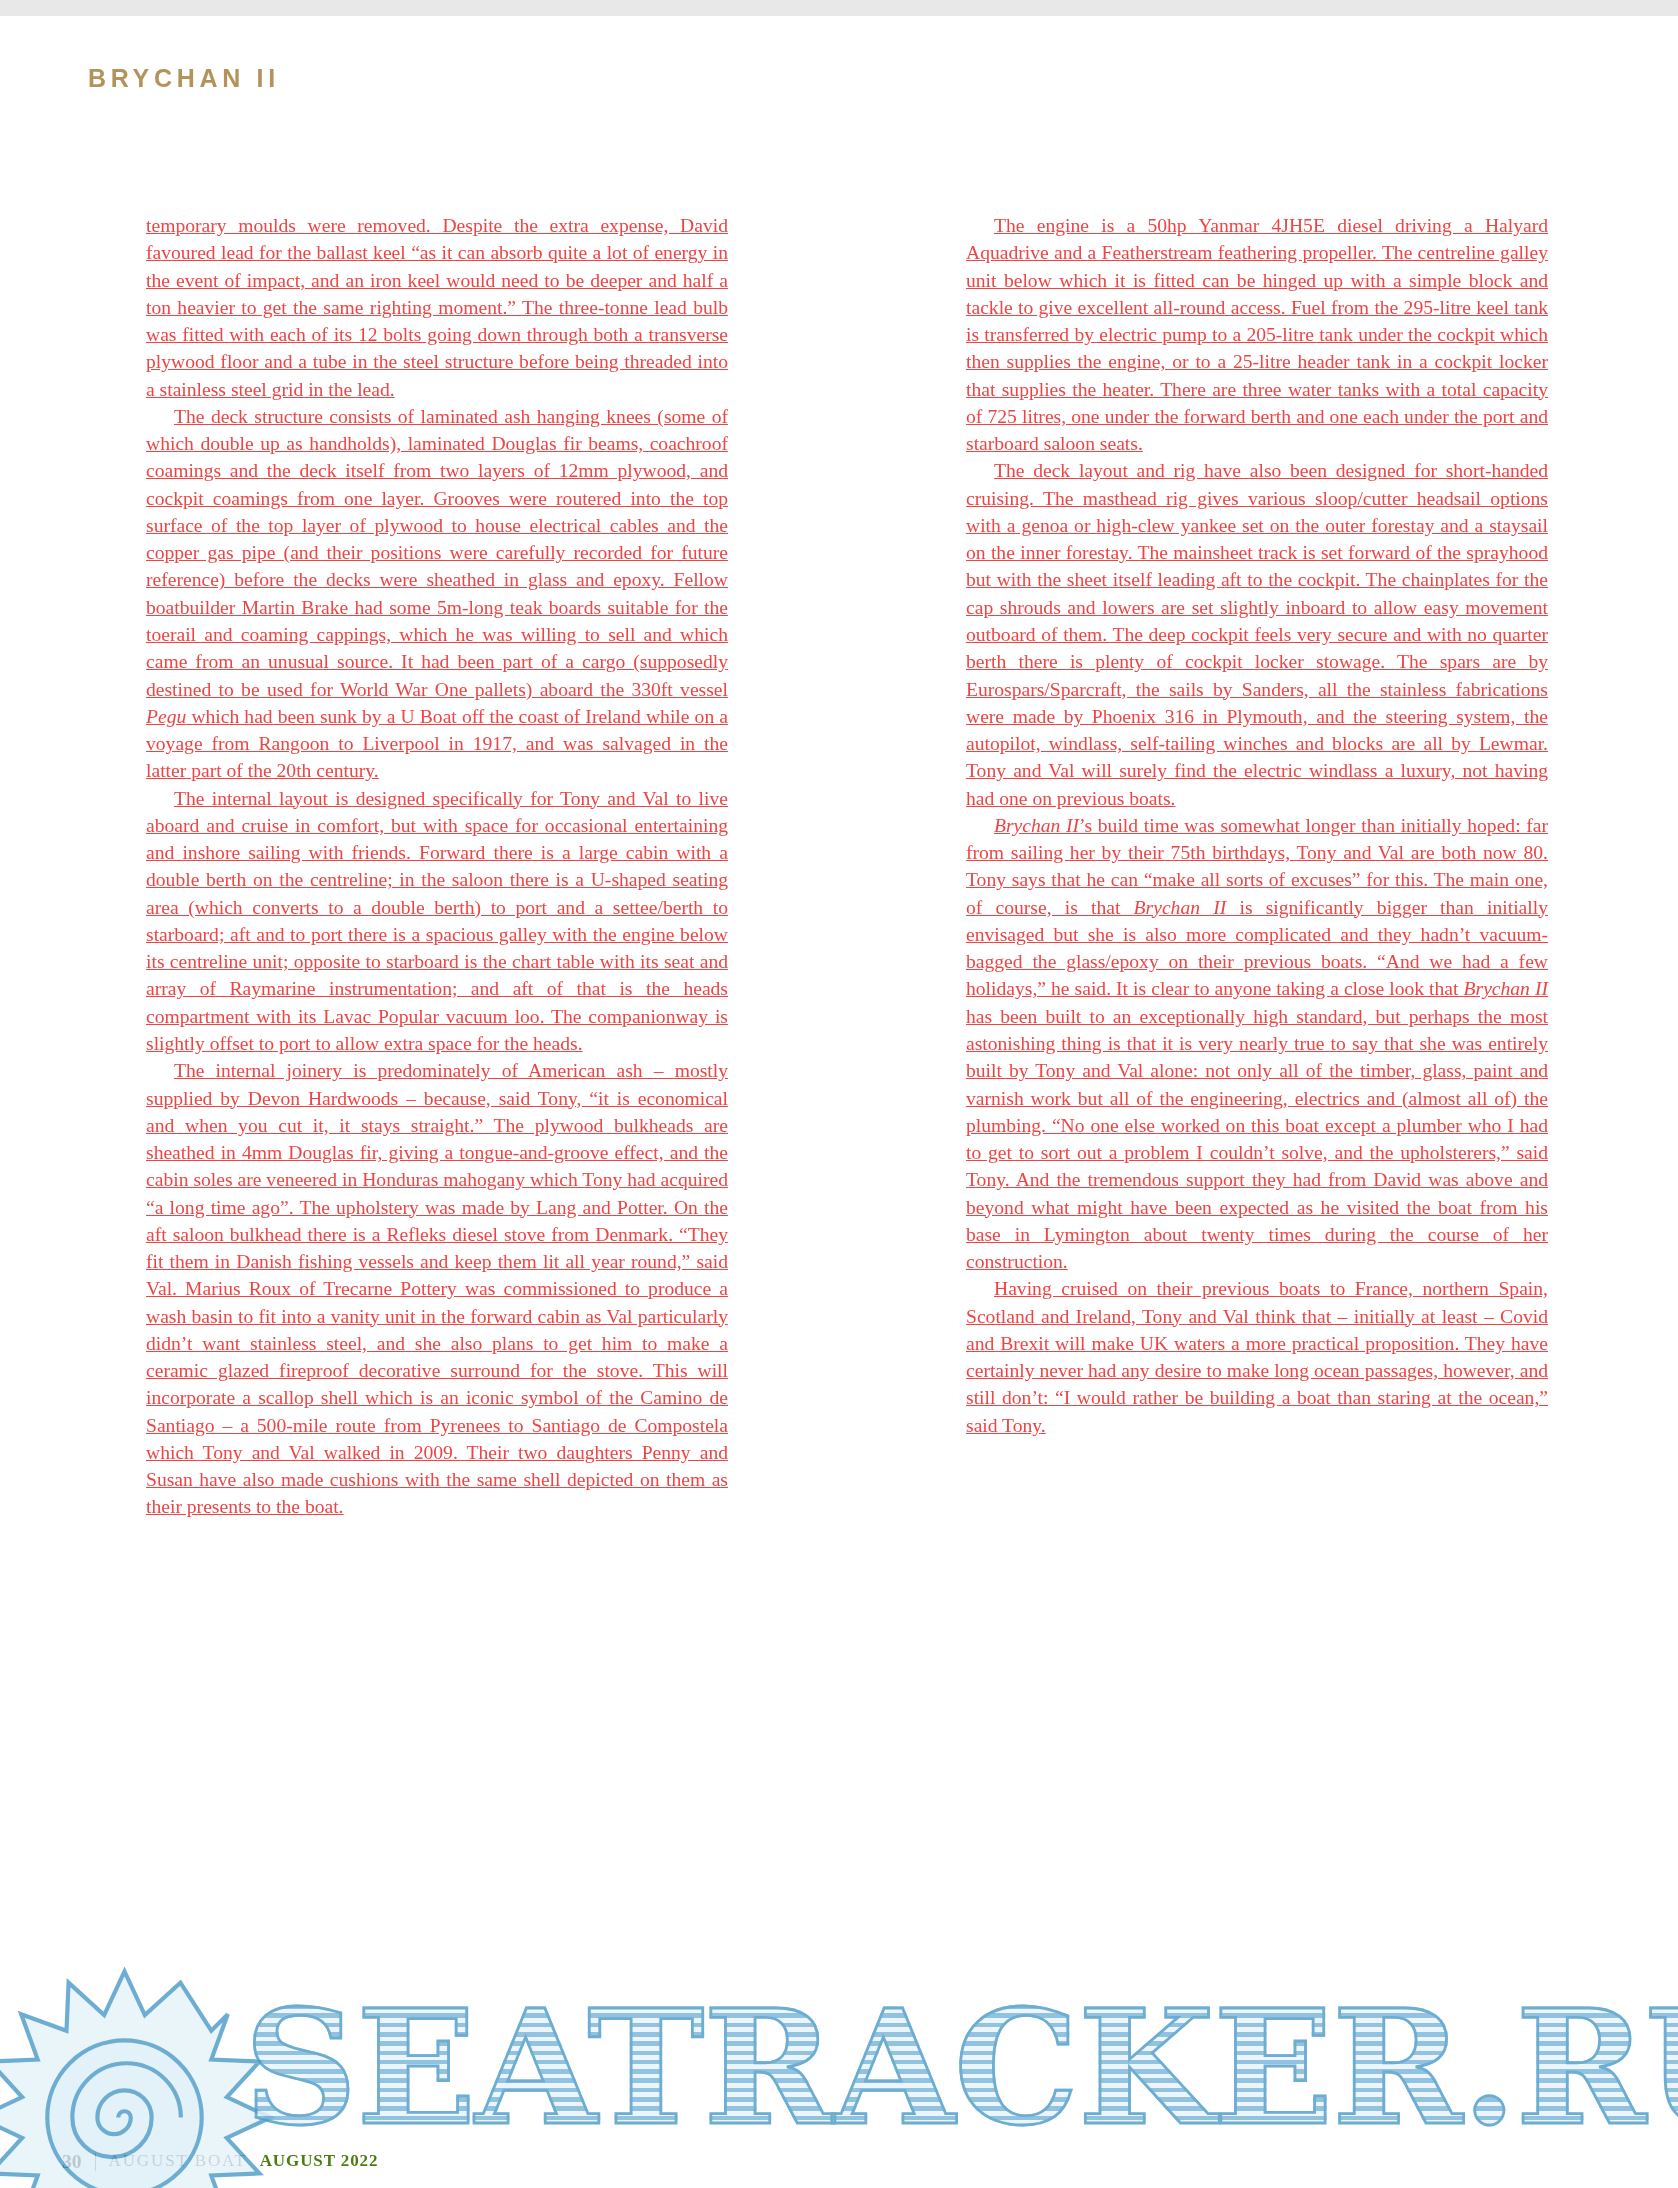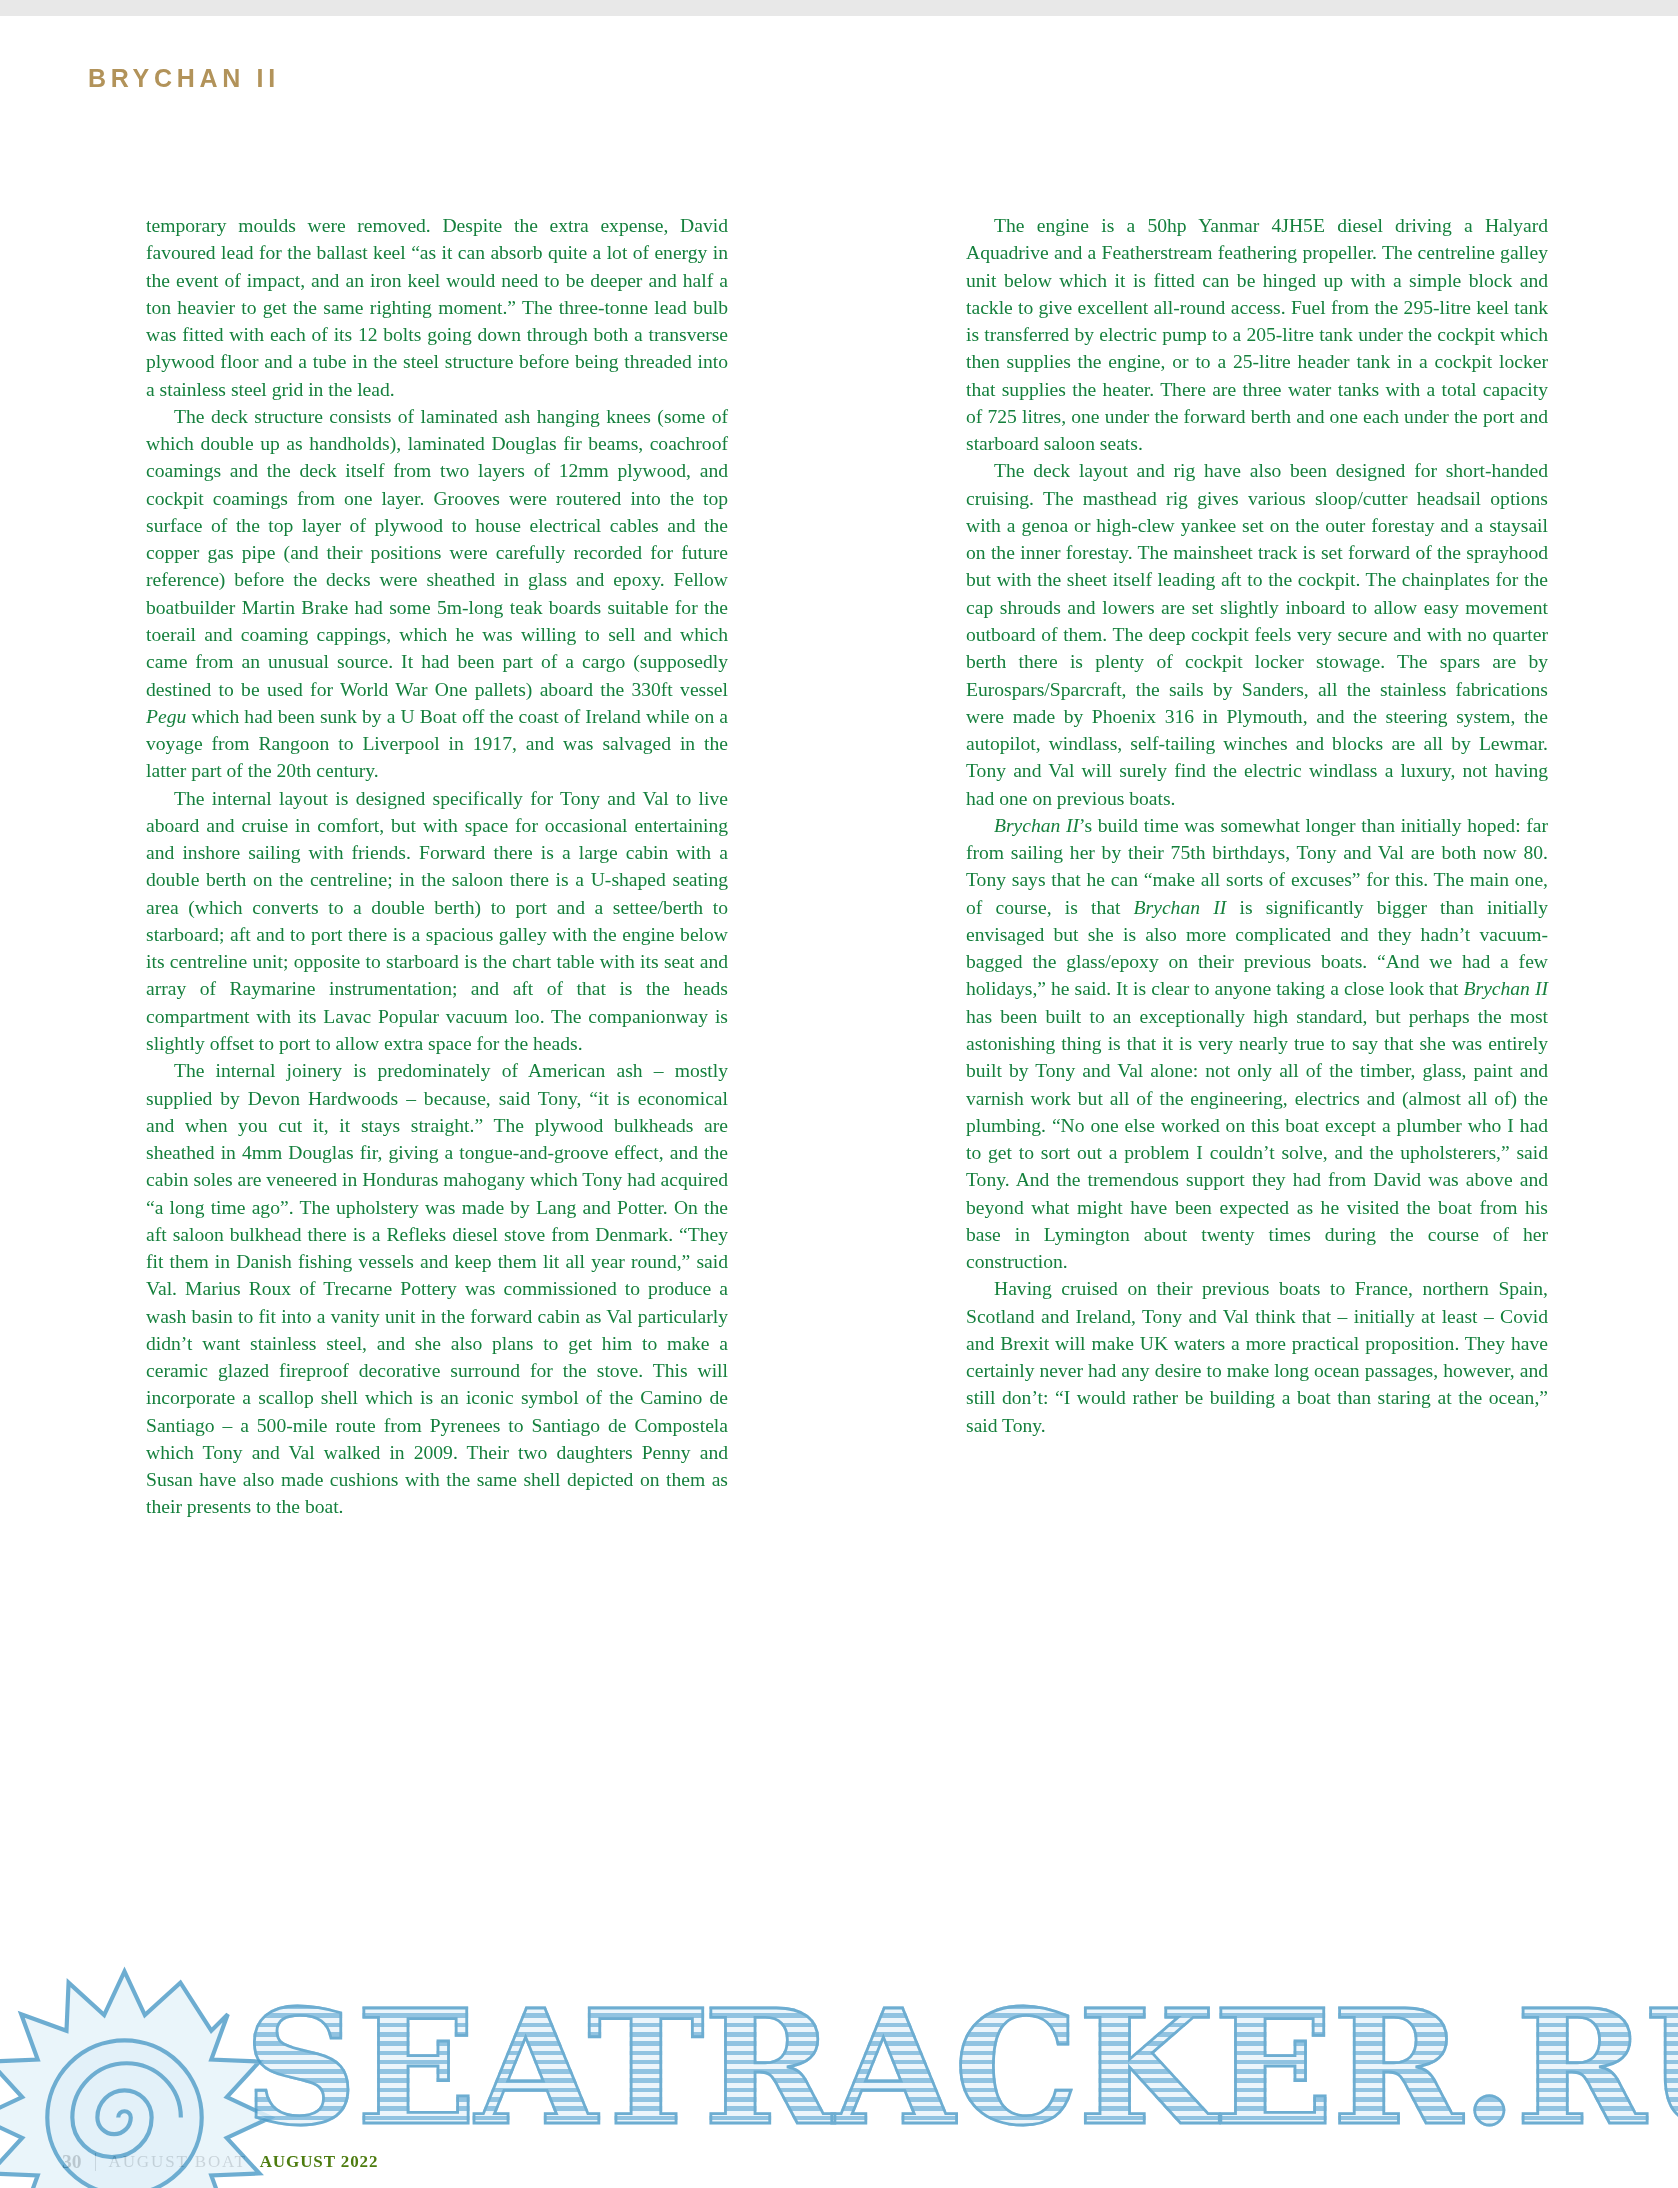--- a/index.html
+++ b/index.html
@@ -20,34 +20,35 @@
     font-size:25px;
     letter-spacing:4.7px;
     color:#b2935a;
   }
   .col{
     position:absolute;
     top:196px;
     width:582px;
     font-size:19.6px;
     line-height:1.392;
-    color:#15803d;
+    color:#ef4444;
     text-align:justify;
+    text-decoration:underline;
   }
   .col-left{left:146px;}
   .col-right{left:966px;}
   .para{margin:0;padding:0;}
   .para.indent{text-indent:28px;}
   .para i{font-style:italic;}
 
   .footer{
     position:absolute;
     left:62px;top:2135px;
     display:flex;
-    align-items:center;
+    align-items:flex-start;
     gap:13px;
     z-index:1;
   }
   .footer .page-number{font-weight:700;font-size:19.6px;color:#1b1a18;}
   .footer .divider{width:0.9px;height:18.6px;background:#6b6b6b;align-self:center;}
   .footer .magazine{font-size:17px;letter-spacing:1.9px;color:#4a4a4a;}
   .footer .issue{font-size:17px;font-weight:700;letter-spacing:0.9px;color:#4d7c0f;}
 
   .watermark{
     position:absolute;

